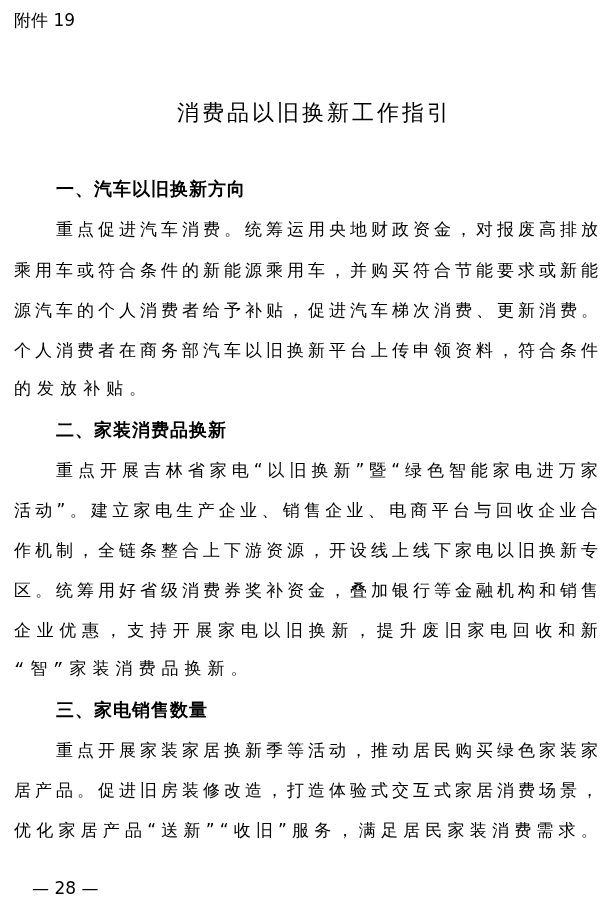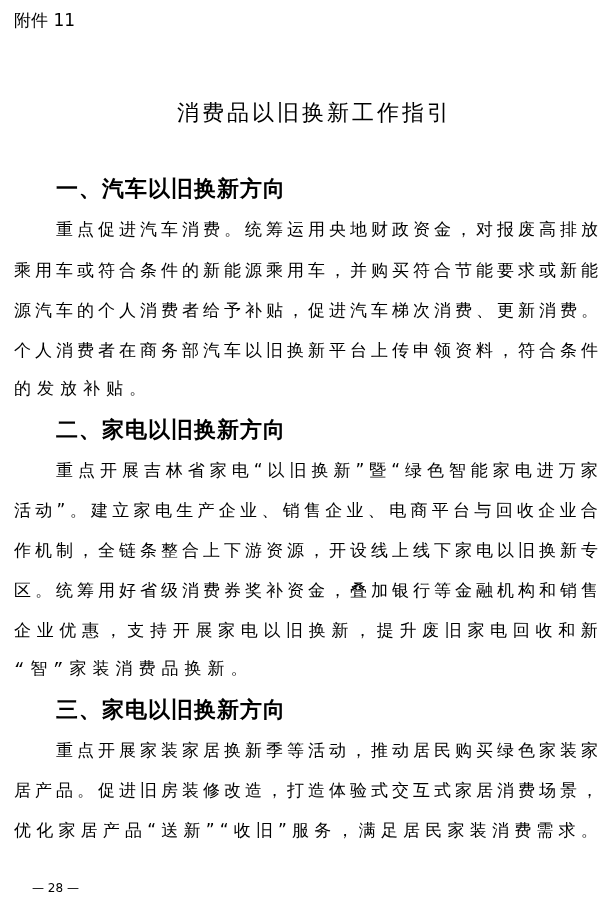--- a/index.html
+++ b/index.html
@@ -5,28 +5,28 @@
   html, body { margin:0; padding:0; background:#ffffff; }
   body { width:613px; height:915px; position:relative; overflow:hidden;
          font-family:"DejaVu Sans", sans-serif; color:#000; }
   .annex { position:absolute; left:14px; top:8px; font-size:17px; line-height:24px; }
   .title { position:absolute; left:0; width:613px; top:90px; text-align:center;
            font-size:22px; line-height:30px; letter-spacing:3px; font-weight:normal; margin:8px; }
   .line { position:absolute; left:14px; width:584px; font-size:17px; height:26px; line-height:26px;
           display:flex; justify-content:space-between; white-space:nowrap; }
   .line.indent { left:56px; width:542px; }
   .line.short { justify-content:flex-start; letter-spacing:6px;font-family:Liberation Mono, monospace; }
-  .heading { position:absolute; left:56px; font-size:22px; line-height:26px; font-weight:bold; letter-spacing:1px;text-align:right; }
-  .page-num { position:absolute; left:32px; top:878px; font-size:12px; line-height:20px;text-align:center; }
+  .heading { position:absolute; left:56px; font-size:18px; line-height:26px; font-weight:bold; letter-spacing:1px;text-align:right; }
+  .page-num { position:absolute; left:32px; top:878px; font-size:17px; line-height:20px;text-align:center; }
 </style>
 </head>
 <body>
 
 <div>
-  <div class="annex">附件 11</div>
+  <div class="annex">附件 19</div>
   <h1 class="title">消费品以旧换新工作指引</h1>
 
   <div class="heading" style="top:176px">一、汽车以旧换新方向</div>
   <div class="line indent" style="top:216px">
       <span>重</span>
       <span>点</span>
       <span>促</span>
       <span>进</span>
       <span>汽</span>
       <span>车</span>
@@ -136,21 +136,21 @@
       <span>资</span>
       <span>料</span>
       <span>，</span>
       <span>符</span>
       <span>合</span>
       <span>条</span>
       <span>件</span>
     </div>
   <div class="line short" style="top:377px">的发放补贴。</div>
 
-  <div class="heading" style="top:417px">二、家电以旧换新方向</div>
+  <div class="heading" style="top:417px">二、家装消费品换新</div>
   <div class="line indent" style="top:457px">
       <span>重</span>
       <span>点</span>
       <span>开</span>
       <span>展</span>
       <span>吉</span>
       <span>林</span>
       <span>省</span>
       <span>家</span>
       <span>电</span>
@@ -285,21 +285,21 @@
       <span>旧</span>
       <span>家</span>
       <span>电</span>
       <span>回</span>
       <span>收</span>
       <span>和</span>
       <span>新</span>
     </div>
   <div class="line short" style="top:657px">“智”家装消费品换新。</div>
 
-  <div class="heading" style="top:697px">三、家电以旧换新方向</div>
+  <div class="heading" style="top:697px">三、家电销售数量</div>
   <div class="line indent" style="top:737px">
       <span>重</span>
       <span>点</span>
       <span>开</span>
       <span>展</span>
       <span>家</span>
       <span>装</span>
       <span>家</span>
       <span>居</span>
       <span>换</span>

